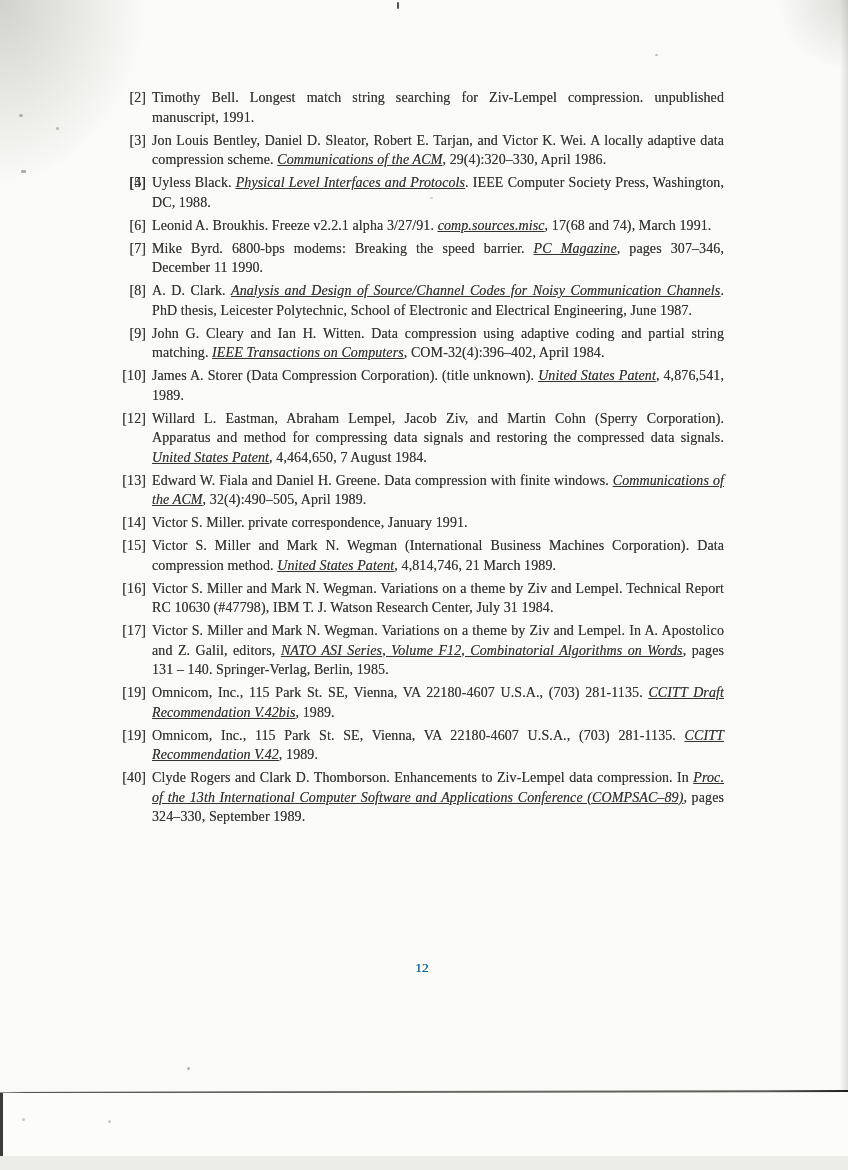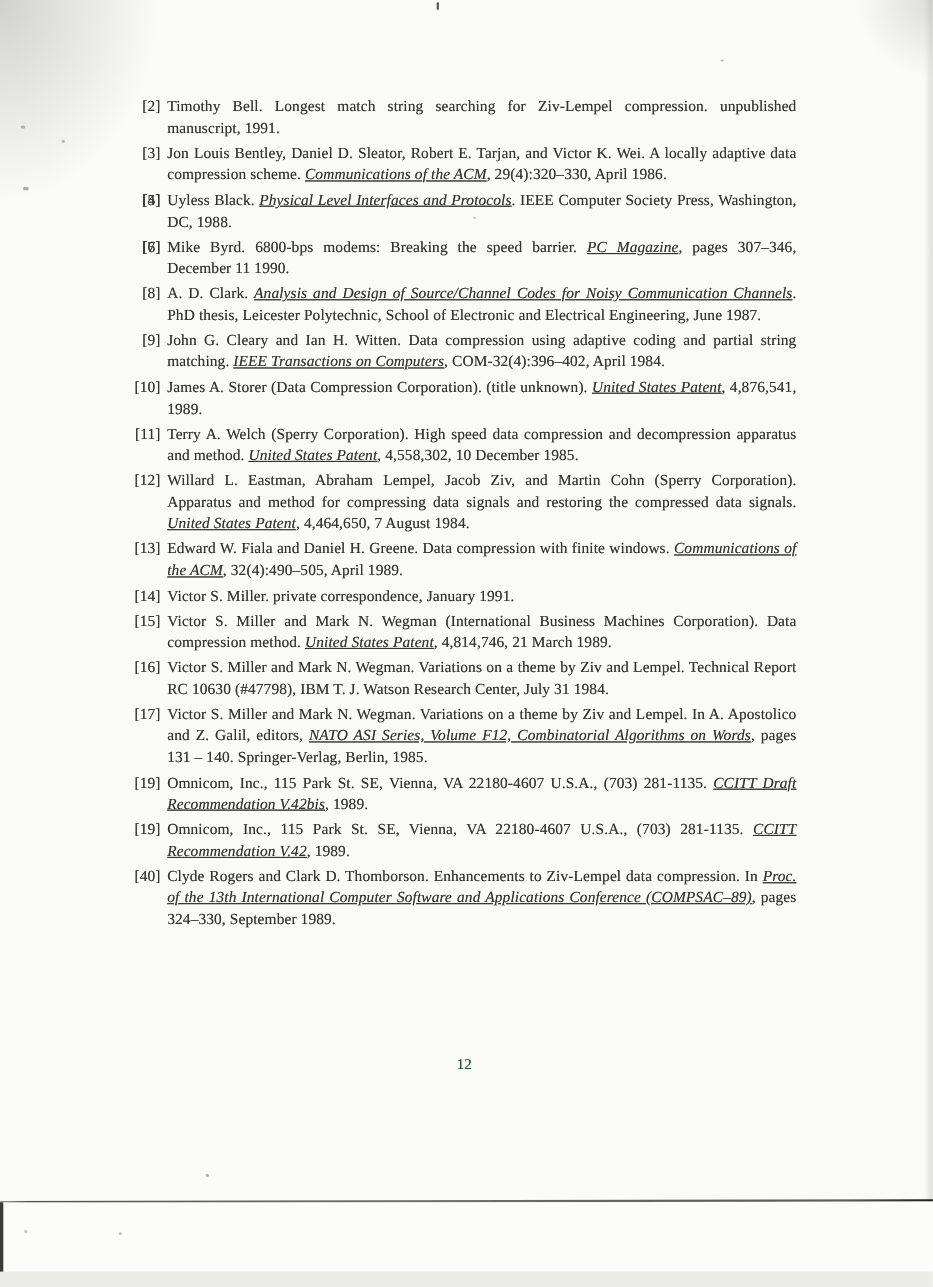--- a/index.html
+++ b/index.html
@@ -39,43 +39,42 @@
     position:relative;margin:0 0 3.5px 0;
     font-size:14px;line-height:19.5px;text-align:justify;
     letter-spacing:.1px;
     text-shadow:0 0 .35px rgba(52,52,52,.65);
     hyphens:auto;-webkit-hyphens:auto;
   }
   .ref-label{position:absolute;right:100%;margin-right:6px;white-space:nowrap;}
   .ref-body em{font-style:italic;text-decoration:underline;}
   .page-number{
     position:absolute;left:392px;top:958px;width:60px;text-align:center;
-    font-size:13.5px;line-height:19px;color:#14532d;
+    font-size:13.5px;line-height:19px;color:#0369a1;
     text-shadow:0 0 .35px rgba(52,52,52,.65);
   }
 </style>
 </head>
 <body>
 
 <div class="scan">
   <div class="corner-tl"></div>
   <div class="corner-tr"></div>
   <div class="edge-right"></div>
 
   <div class="content">
       <div class="ref"><span class="ref-label">[2]</span><span class="ref-body"><span>Timothy Bell. Longest match string searching for Ziv-Lempel compression. unpublished manuscript, 1991.</span></span></div>
       <div class="ref"><span class="ref-label">[3]</span><span class="ref-body"><span>Jon Louis Bentley, Daniel D. Sleator, Robert E. Tarjan, and Victor K. Wei. A locally adaptive data compression scheme. </span><em>Communications of the ACM</em><span>, 29(4):320–330, April 1986.</span></span></div>
       <div class="ref"><span class="ref-label">[4]</span></div>
       <div class="ref"><span class="ref-label">[5]</span><span class="ref-body"><span>Uyless Black. </span><em>Physical Level Interfaces and Protocols</em><span>. IEEE Computer Society Press, Washington, DC, 1988.</span></span></div>
-      <div class="ref"><span class="ref-label">[6]</span></div>
+      <div class="ref"><span class="ref-label">[6]</span><span class="ref-body"><span>Leonid A. Broukhis. Freeze v2.2.1 alpha 3/27/91. </span><em>comp.sources.misc</em><span>, 17(68 and 74), March 1991.</span></span></div>
       <div class="ref"><span class="ref-label">[7]</span><span class="ref-body"><span>Mike Byrd. 6800-bps modems: Breaking the speed barrier. </span><em>PC Magazine</em><span>, pages 307–346, December 11 1990.</span></span></div>
       <div class="ref"><span class="ref-label">[8]</span><span class="ref-body"><span>A. D. Clark. </span><em>Analysis and Design of Source/Channel Codes for Noisy Communication Channels</em><span>. PhD thesis, Leicester Polytechnic, School of Electronic and Electrical Engineering, June 1987.</span></span></div>
       <div class="ref"><span class="ref-label">[9]</span><span class="ref-body"><span>John G. Cleary and Ian H. Witten. Data compression using adaptive coding and partial string matching. </span><em>IEEE Transactions on Computers</em><span>, COM-32(4):396–402, April 1984.</span></span></div>
       <div class="ref"><span class="ref-label">[10]</span><span class="ref-body"><span>James A. Storer (Data Compression Corporation). (title unknown). </span><em>United States Patent</em><span>, 4,876,541, 1989.</span></span></div>
-      <div class="ref"><span class="ref-label">[11]</span><span class="ref-body"><span>Terry A. Welch (Sperry Corporation). High speed data compression and decompression apparatus and method. </span><em>United States Patent</em><span>, 4,558,302, 10 December 1985.</span></span></div>
       <div class="ref"><span class="ref-label">[12]</span><span class="ref-body"><span>Willard L. Eastman, Abraham Lempel, Jacob Ziv, and Martin Cohn (Sperry Corporation). Apparatus and method for compressing data signals and restoring the compressed data signals. </span><em>United States Patent</em><span>, 4,464,650, 7 August 1984.</span></span></div>
       <div class="ref"><span class="ref-label">[13]</span><span class="ref-body"><span>Edward W. Fiala and Daniel H. Greene. Data compression with finite windows. </span><em>Communications of the ACM</em><span>, 32(4):490–505, April 1989.</span></span></div>
       <div class="ref"><span class="ref-label">[14]</span><span class="ref-body"><span>Victor S. Miller. private correspondence, January 1991.</span></span></div>
       <div class="ref"><span class="ref-label">[15]</span><span class="ref-body"><span>Victor S. Miller and Mark N. Wegman (International Business Machines Corporation). Data compression method. </span><em>United States Patent</em><span>, 4,814,746, 21 March 1989.</span></span></div>
       <div class="ref"><span class="ref-label">[16]</span><span class="ref-body"><span>Victor S. Miller and Mark N. Wegman. Variations on a theme by Ziv and Lempel. Technical Report RC 10630 (#47798), IBM T. J. Watson Research Center, July 31 1984.</span></span></div>
       <div class="ref"><span class="ref-label">[17]</span><span class="ref-body"><span>Victor S. Miller and Mark N. Wegman. Variations on a theme by Ziv and Lempel. In A. Apostolico and Z. Galil, editors, </span><em>NATO ASI Series, Volume F12, Combinatorial Algorithms on Words</em><span>, pages 131 – 140. Springer-Verlag, Berlin, 1985.</span></span></div>
       <div class="ref"><span class="ref-label">[19]</span><span class="ref-body"><span>Omnicom, Inc., 115 Park St. SE, Vienna, VA 22180-4607 U.S.A., (703) 281-1135. </span><em>CCITT Draft Recommendation V.42bis</em><span>, 1989.</span></span></div>
       <div class="ref"><span class="ref-label">[19]</span><span class="ref-body"><span>Omnicom, Inc., 115 Park St. SE, Vienna, VA 22180-4607 U.S.A., (703) 281-1135. </span><em>CCITT Recommendation V.42</em><span>, 1989.</span></span></div>
       <div class="ref"><span class="ref-label">[40]</span><span class="ref-body"><span>Clyde Rogers and Clark D. Thomborson. Enhancements to Ziv-Lempel data compression. In </span><em>Proc. of the 13th International Computer Software and Applications Conference (COMPSAC–89)</em><span>, pages 324–330, September 1989.</span></span></div>
     </div>

